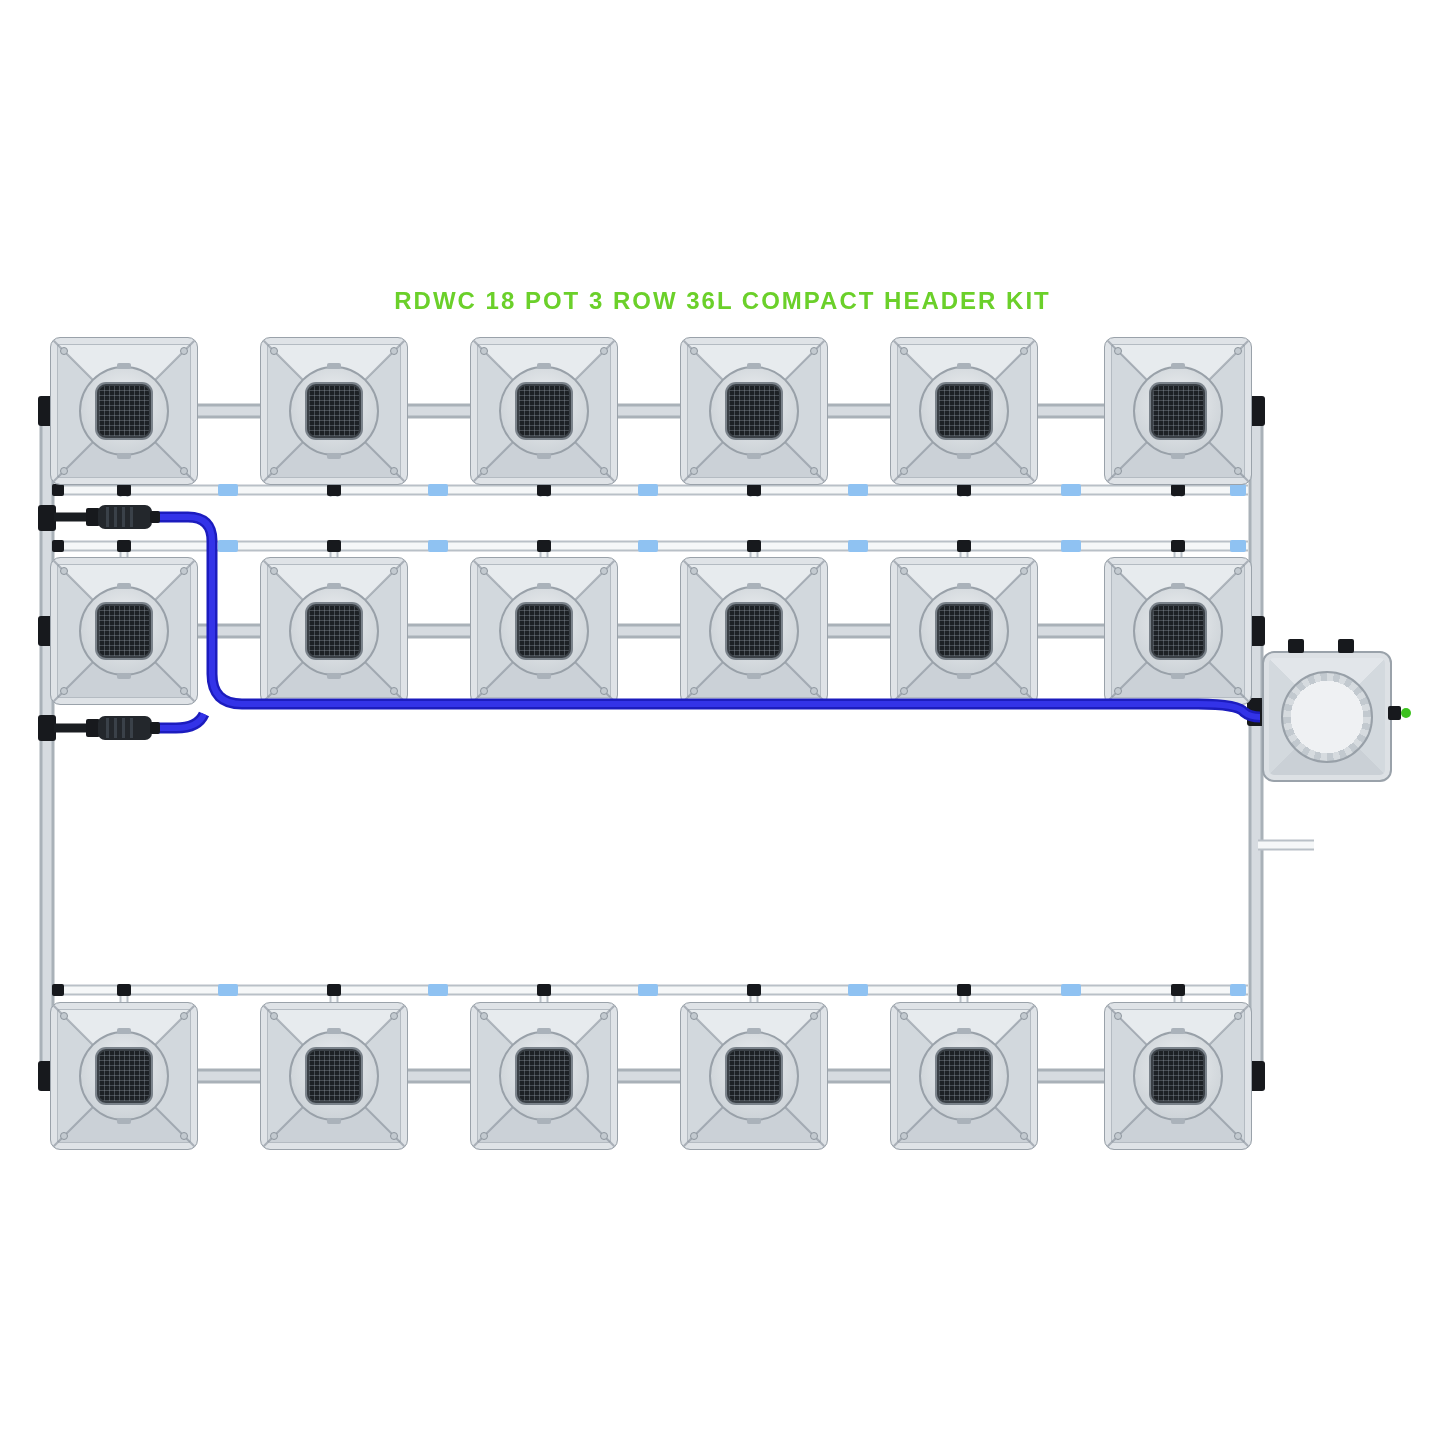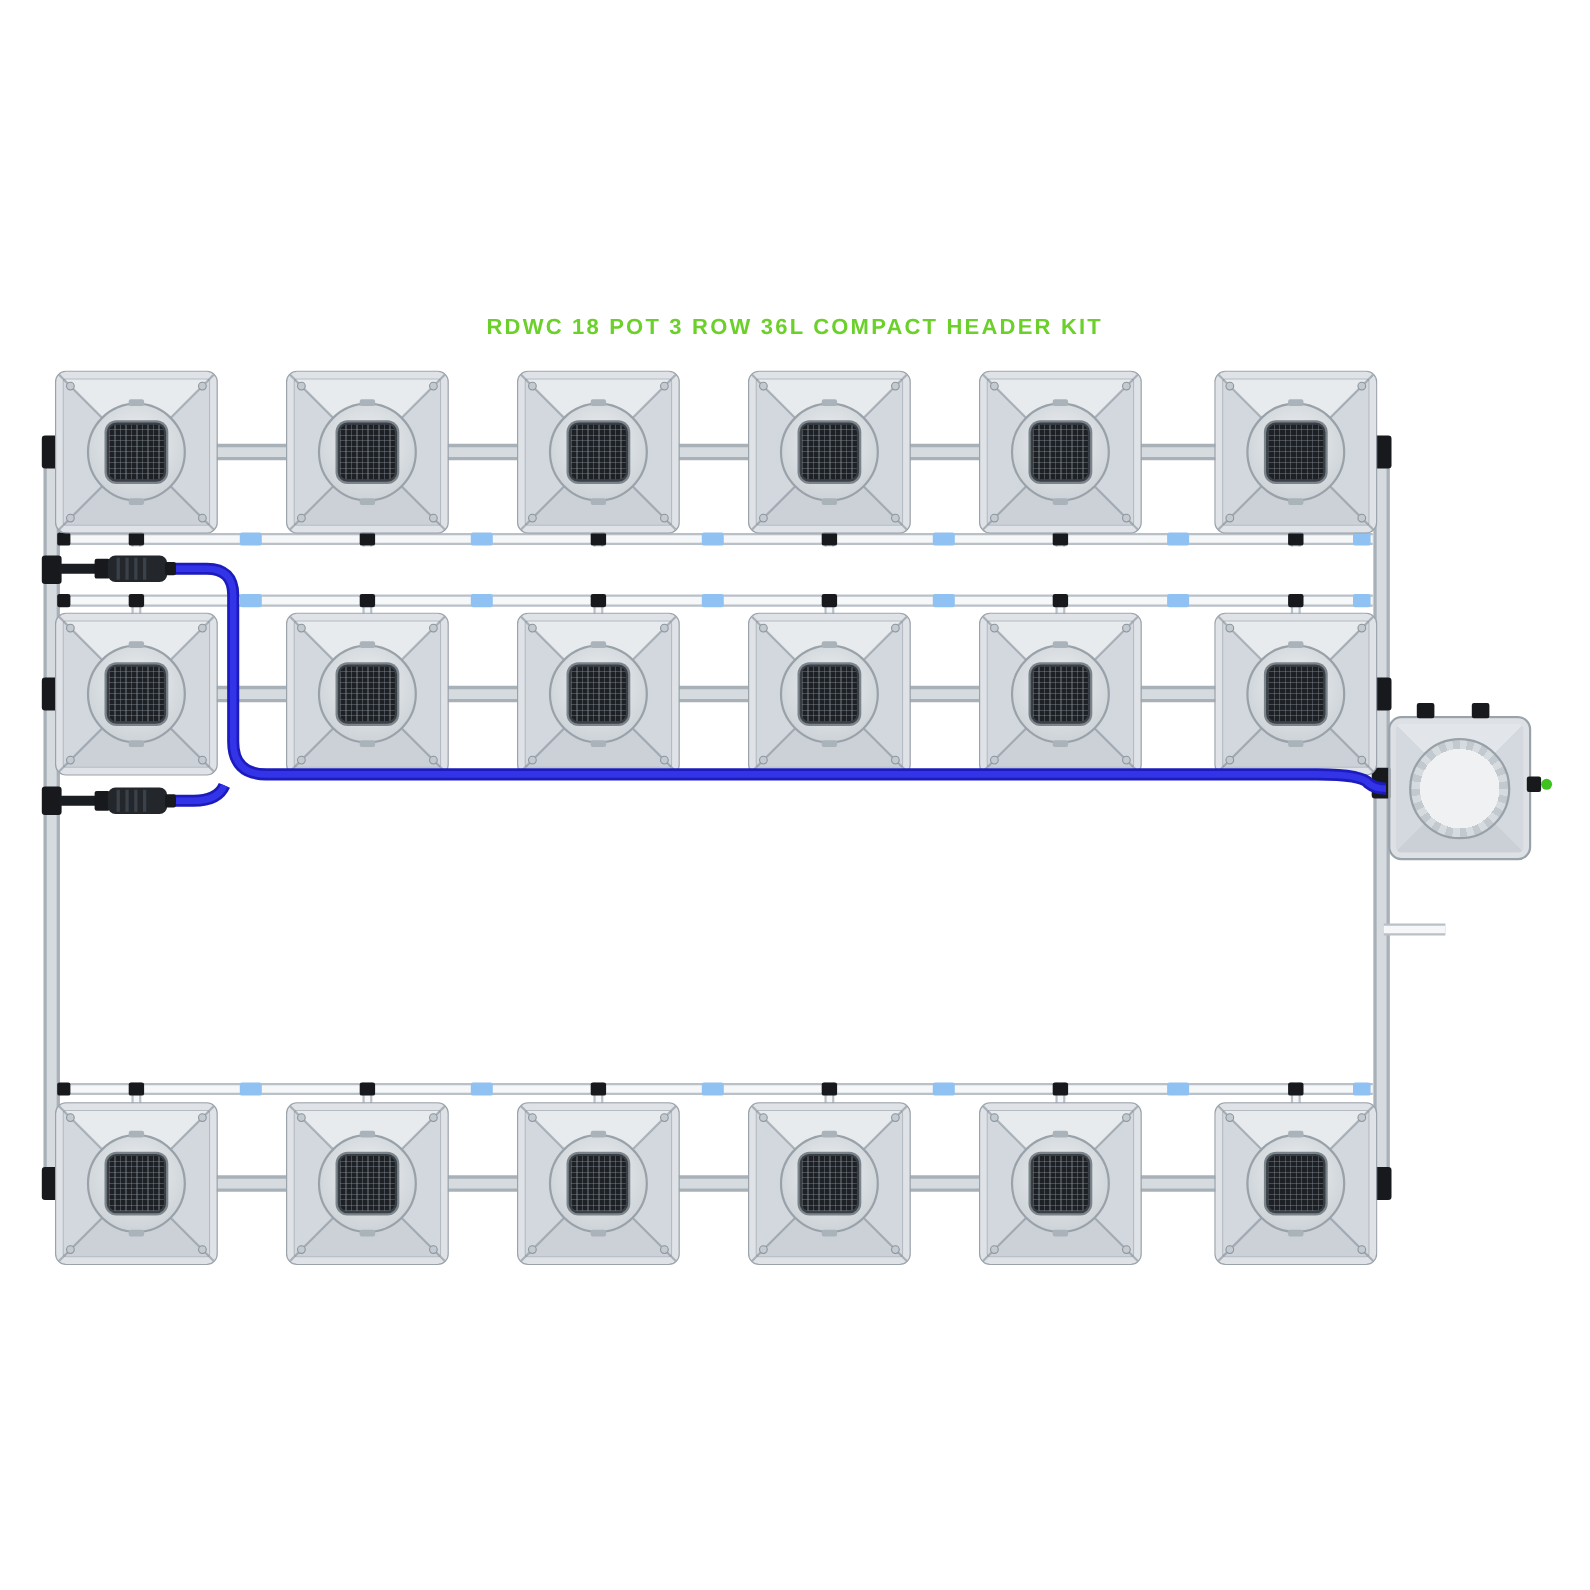--- a/index.html
+++ b/index.html
@@ -5,21 +5,21 @@
   * { margin:0; padding:0; box-sizing:border-box; }
   html,body { background:#ffffff; }
   .canvas { position:relative; width:1445px; height:1445px; background:var(--background,#ffffff);
             overflow:hidden; font-family:"Liberation Sans",sans-serif; }
   .layer { position:absolute; left:0; top:0; }
   #underlay { z-index:1; }
   #pot-layer { position:absolute; inset:0; z-index:2; }
   .reservoir { z-index:3; }
   #overlay { z-index:4; }
   .title { position:absolute; top:287px; left:0; width:100%; text-align:center; z-index:5;
-           font-weight:bold; font-size:20px; letter-spacing:2px; color:var(--title-green,#6bd02a); }
+           font-weight:bold; font-size:24px; letter-spacing:2px; color:var(--title-green,#6bd02a); }
 
   
   .pot { position:absolute; width:148px; height:148px; border:1px solid #9aa2aa; border-radius:10px;
          overflow:hidden;
          background: conic-gradient(from 45deg, #d2d8dd 0 90deg, #cbd1d7 0 180deg, #d2d8dd 0 270deg, #e7ebee 0 360deg);
          box-shadow: inset 0 0 0 6px #dfe3e7, inset 0 0 0 7px #b4bbc2; }
   .pot .diag { position:absolute; left:50%; top:50%; width:209px; height:2px; background:rgba(125,135,145,.55); }
   .pot .d1 { transform:translate(-50%,-50%) rotate(45deg); }
   .pot .d2 { transform:translate(-50%,-50%) rotate(-45deg); }
   .pot .lid { position:absolute; left:50%; top:50%; transform:translate(-50%,-50%); width:90px; height:90px;

